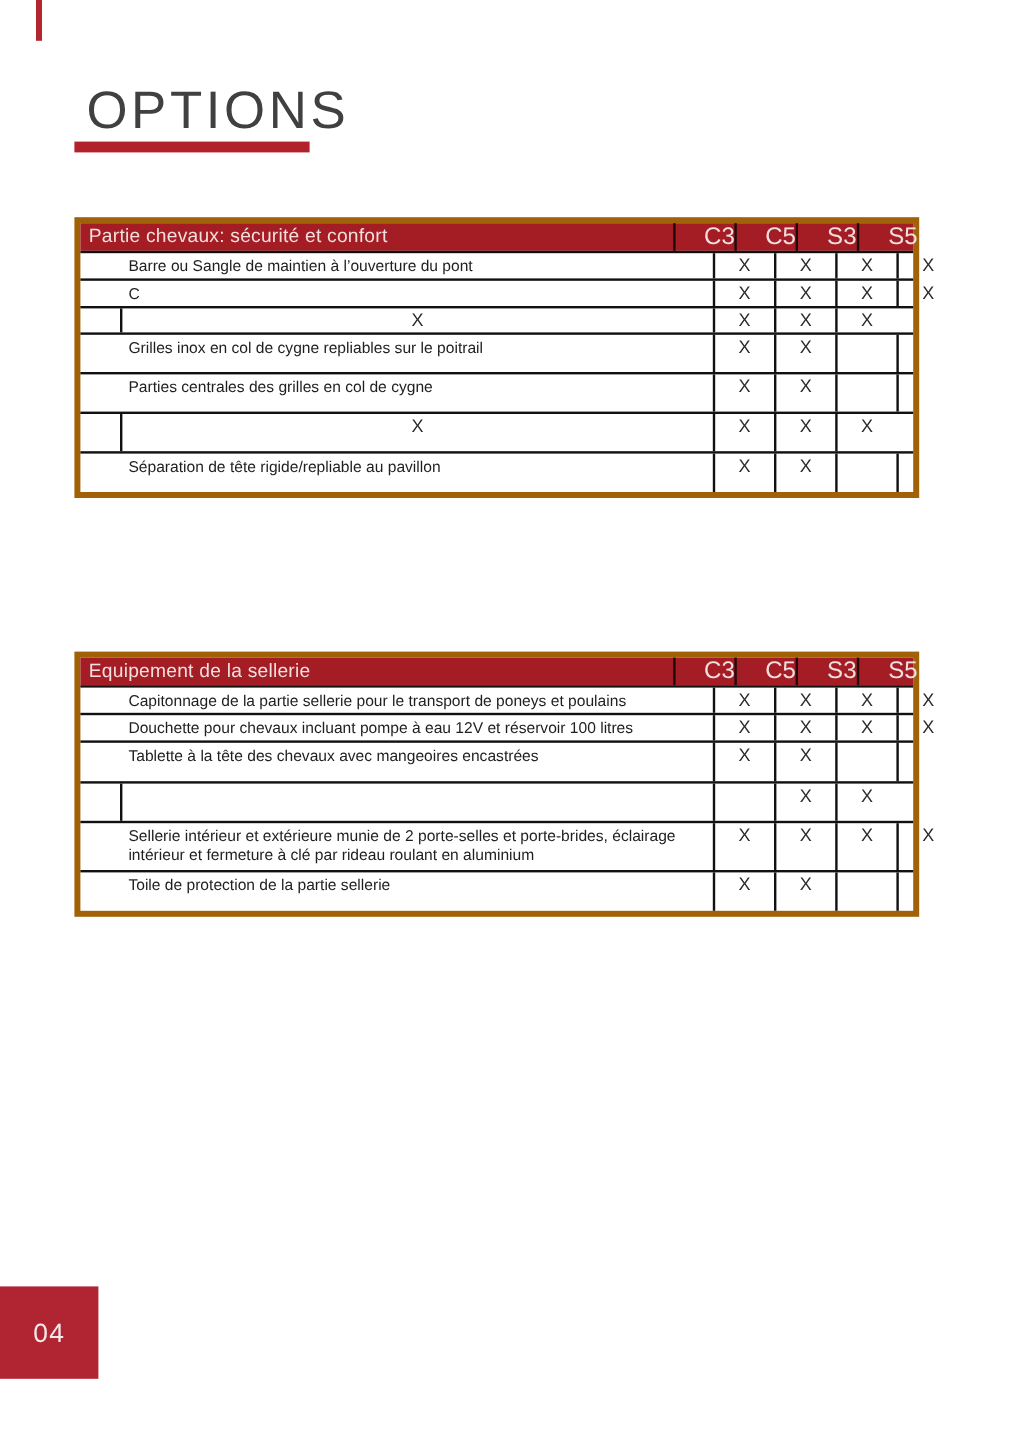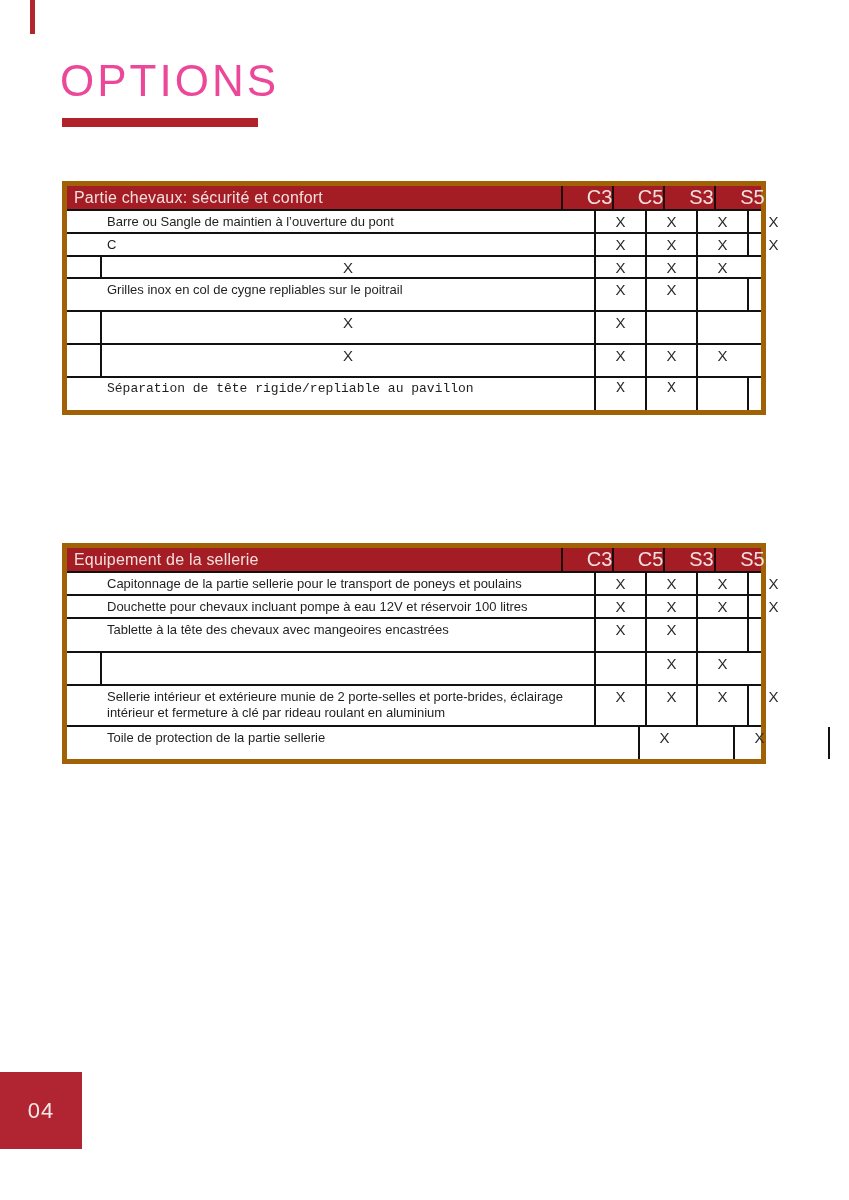--- a/index.html
+++ b/index.html
@@ -9,23 +9,23 @@
     background:#ffffff;
     font-family:"Liberation Sans","DejaVu Sans",sans-serif;
     color:#1f1f1f;
     overflow:hidden;
   }
   .spine-mark{
     position:absolute;left:30px;top:0;width:5px;height:34px;
     background:#b2262e;
   }
   .title{
-    position:absolute;left:60px;top:56px;margin:0;
+    position:absolute;left:60px;top:56px;margin:12px;
     font-size:44px;font-weight:400;letter-spacing:3px;
-    color:#ec4899;
+    color:#404040;
   }
   .title-underline{
     position:absolute;left:62px;top:118px;width:196px;height:9px;
     background:#b1222b;
   }
   .table{
     position:absolute;left:62px;width:704px;
     border:5px solid #a16207;
     background:#fff;
     box-sizing:border-box;
@@ -117,32 +117,33 @@
         <div class="cell mark">X</div>
       </div>
       <div class="row" style="min-height: 33px;">
         <div class="cell label">Grilles inox en col de cygne repliables sur le poitrail</div>
         <div class="cell mark">X</div>
         <div class="cell mark">X</div>
         <div class="cell mark"></div>
         <div class="cell mark"></div>
       </div>
       <div class="row" style="min-height: 33px;">
-        <div class="cell mark">X</div>
-        <div class="cell mark">X</div>
-        <div class="cell mark"></div>
-        <div class="cell mark"></div>
-      </div>
-      <div class="row" style="min-height: 33px;">
-        <div class="cell mark">X</div>
-        <div class="cell mark">X</div>
-        <div class="cell mark">X</div>
-        <div class="cell mark">X</div>
-      </div>
-      <div class="row" style="min-height: 34px; font-family: Liberation Mono, monospace;">
+        <div class="cell label">Parties centrales des grilles en col de cygne</div>
+        <div class="cell mark">X</div>
+        <div class="cell mark">X</div>
+        <div class="cell mark"></div>
+        <div class="cell mark"></div>
+      </div>
+      <div class="row" style="min-height: 33px;">
+        <div class="cell mark">X</div>
+        <div class="cell mark">X</div>
+        <div class="cell mark">X</div>
+        <div class="cell mark">X</div>
+      </div>
+      <div class="row" style="min-height: 34px;">
         <div class="cell label">Séparation de tête rigide/repliable au pavillon</div>
         <div class="cell mark">X</div>
         <div class="cell mark">X</div>
         <div class="cell mark"></div>
         <div class="cell mark"></div>
       </div>
     </section>
 
   <section class="table t2">
       <div class="thead">
@@ -179,21 +180,21 @@
         <div class="cell mark">X</div>
         <div class="cell mark">X</div>
       </div>
       <div class="row" style="min-height: 41px;">
         <div class="cell label">Sellerie intérieur et extérieure munie de 2 porte-selles et porte-brides, éclairage intérieur et fermeture à clé par rideau roulant en aluminium</div>
         <div class="cell mark">X</div>
         <div class="cell mark">X</div>
         <div class="cell mark">X</div>
         <div class="cell mark">X</div>
       </div>
-      <div class="row" style="min-height: 34px; gap: 44px;">
+      <div class="row" style="min-height: 34px;">
         <div class="cell label">Toile de protection de la partie sellerie</div>
         <div class="cell mark">X</div>
         <div class="cell mark">X</div>
         <div class="cell mark"></div>
         <div class="cell mark"></div>
       </div>
     </section>
 
   <div class="page-number-box">
     <span>04</span>

